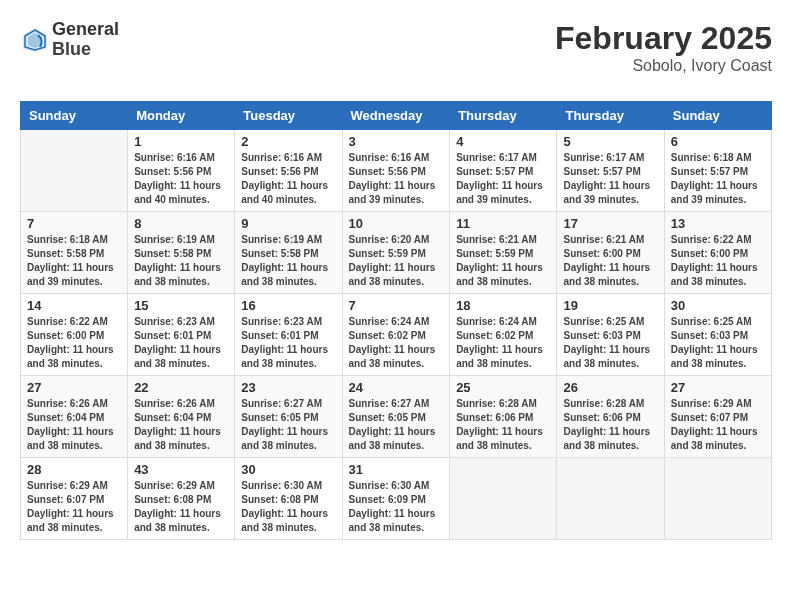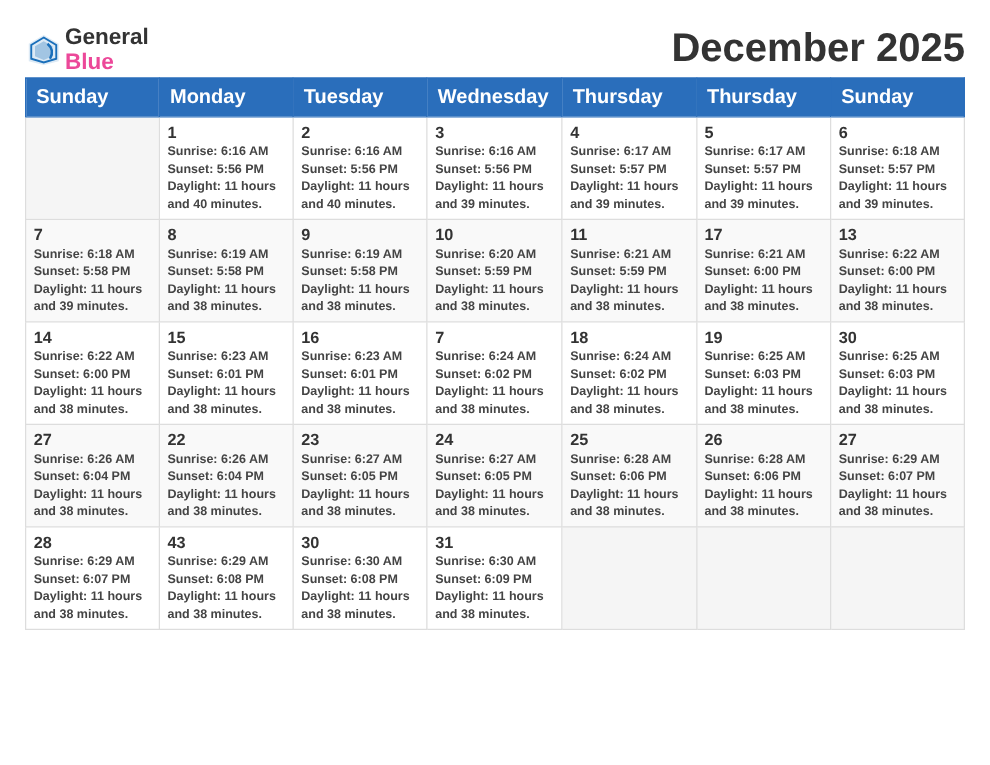--- a/index.html
+++ b/index.html
@@ -7,35 +7,35 @@
       font-family: Arial, sans-serif;
       background: #fff;
       width: 792px;
       min-height: 612px;
       padding: 20px;
     }
     .header {
       display: flex;
       justify-content: space-between;
       align-items: flex-start;
-      margin-bottom: 2px;
+      margin-bottom: 26px;
     }
     .logo {
       display: flex;
       align-items: center;
     }
     .logo-text {
       display: flex;
       flex-direction: column;
       font-size: 18px;
       font-weight: bold;
       line-height: 1.1;
     }
     .logo-text .general { color: #333; }
-    .logo-text .blue { color: #ec4899; }
+    .logo-text .blue { color: #404040; }
     .logo-icon {
       width: 30px;
       height: 30px;
       margin-right: 2px;
     }
     .title-area {
       text-align: right;
     }
     .month-title {
       font-size: 32px;
@@ -49,21 +49,21 @@
     .calendar {
       width: 100%;
       border-collapse: collapse;
       border: 1px solid #ccc;
     }
     .calendar th {
       background-color: #2a6ebb;
       color: white;
       text-align: left;
       padding: 6px 8px;
-      font-size: 16px;
+      font-size: 13px;
       border: 1px solid #2a6ebb;
     }
     .calendar td {
       vertical-align: top;
       padding: 4px 6px;
       border: 1px solid #ddd;
       width: 108px;
       min-height: 80px;
       background: #fff;
     }
@@ -96,21 +96,22 @@
       <polygon points="15,5 25,11 25,22 15,25 5,22 5,11" fill="none" stroke="#1a6fba" stroke-width="1.5"></polygon>
       <polygon points="15,8 22,12 22,20 15,23 8,20 8,12" fill="#1a6fba" opacity="0.3"></polygon>
       <path d="M18 10 Q24 15 20 22" fill="none" stroke="#1a6fba" stroke-width="2"></path>
     </svg>
     <div class="logo-text">
       <span class="general">General</span>
       <span class="blue">Blue</span>
     </div>
   </div>
   <div class="title-area">
-    <div class="month-title">December 2025</div>
+    <div class="month-title">February 2025</div>
+    <div class="subtitle">Sobolo, Ivory Coast</div>
   </div>
 </div>
 
 <table class="calendar">
   <thead>
     <tr>
       <th>Sunday</th>
       <th>Monday</th>
       <th>Tuesday</th>
       <th>Wednesday</th>

